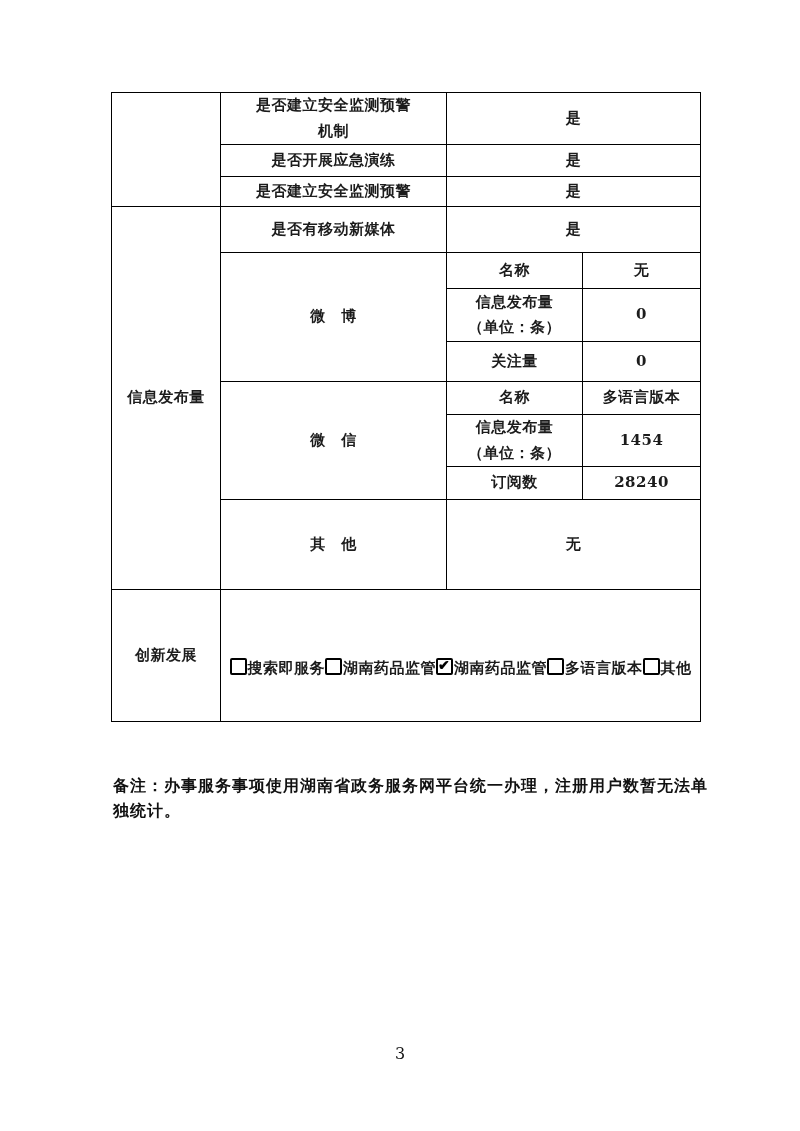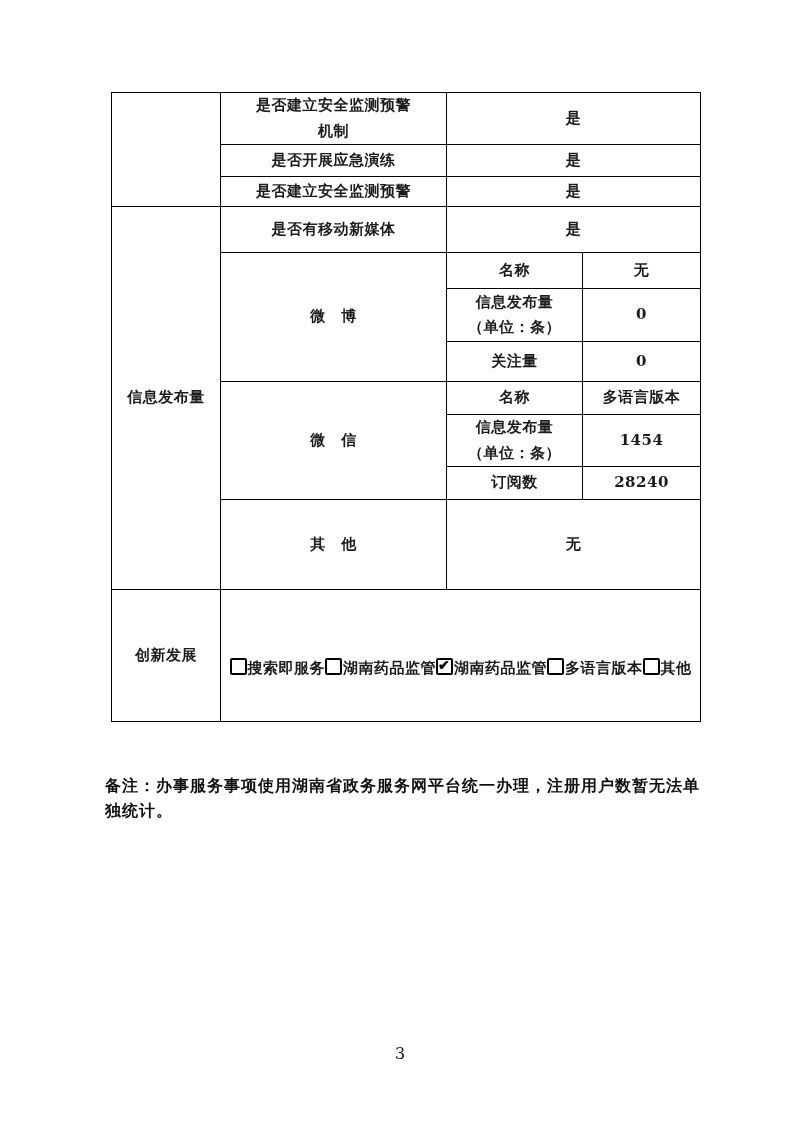--- a/index.html
+++ b/index.html
@@ -50,21 +50,21 @@
     content: "\2714";
     position: absolute;
     left: 0px; top: -4px;
     font-size: 14px;
     font-weight: bold;
     color: #000;
     line-height: 1.4;
   }
   .footnote {
     position: absolute;
-    left: 105px; top: 757px;
+    left: 113px; top: 757px;
     width: 600px;
     font-size: 16px;
     font-weight: bold;
     line-height: 25px;
     letter-spacing: 1px;
     color: #111;
   }
   .page-number {
     position: absolute;
     left: 0; top: 1044px;

